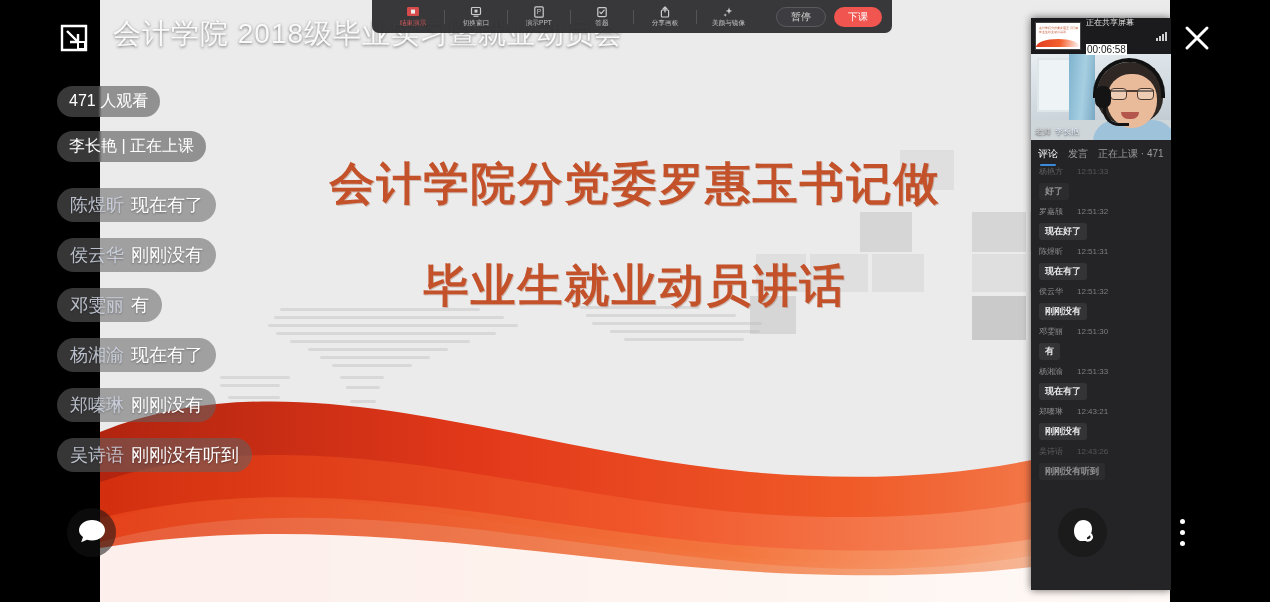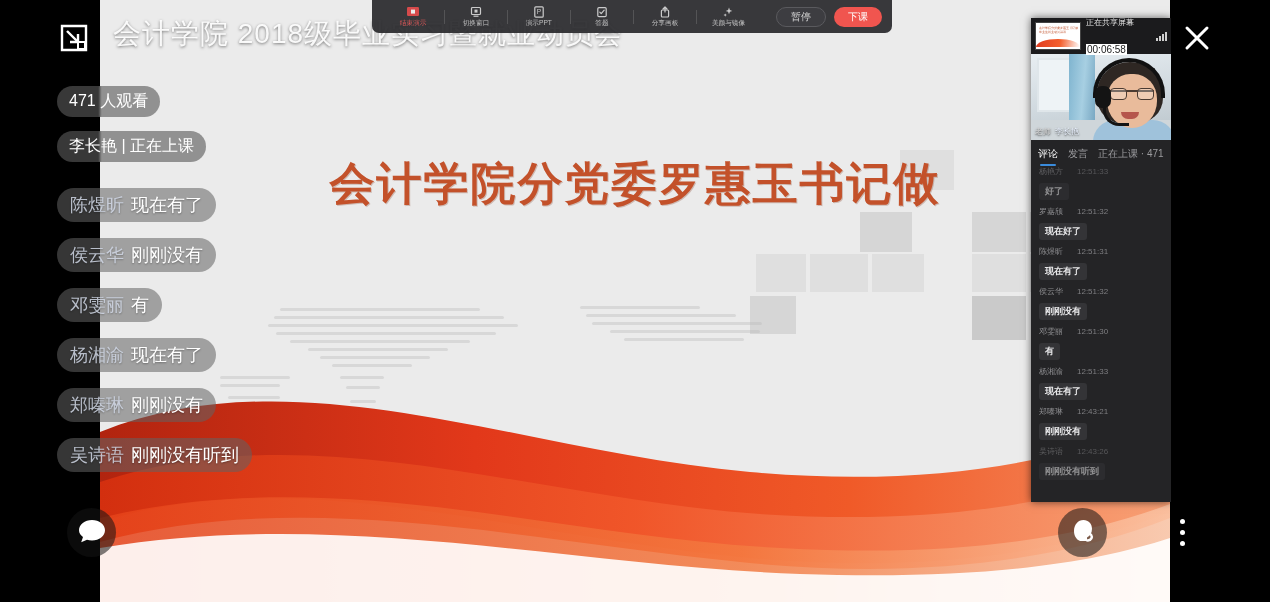--- a/index.html
+++ b/index.html
@@ -106,21 +106,21 @@
   .tb-spacer { flex:1; }
   .tb-btn {
     height:20px; padding:0 14px; border-radius:11px; font-size:10px;
     display:flex; align-items:center; justify-content:center; cursor:pointer; color:#fff;
   }
   .tb-btn.ghost { background:#3d3d41; border:1px solid #5a5a5e; margin-right:8px; color:#d8d8d8; }
   .tb-btn.danger { background:#f0554f; }
 
   
   .rpanel {
-    position:absolute; left:1031px; top:18px; width:140px; height:484px; z-index:18;
+    position:absolute; left:1031px; top:18px; width:140px; height:572px; z-index:18;
     background:#242426; display:flex; flex-direction:column;
     box-shadow:0 0 8px rgba(0,0,0,.6);
   }
   .cam { position:relative; width:140px; height:122px; background:#1a1a1c; overflow:hidden; flex:none; }
   .cam-hdr {
     position:absolute; left:0; top:0; right:0; height:36px; z-index:3;
     background:#1b1b1d; display:flex; align-items:center; padding:0 4px;
   }
   .cam-thumb {
     width:46px; height:28px; background:#fff; border:1px solid #444; flex:none;
@@ -237,20 +237,21 @@
       <div class="mline" style="left:20px;top:116px;width:34px;"></div>
       <div class="mline" style="left:360px;top:6px;width:120px;"></div>
       <div class="mline" style="left:366px;top:14px;width:150px;"></div>
       <div class="mline" style="left:372px;top:22px;width:170px;"></div>
       <div class="mline" style="left:390px;top:30px;width:150px;"></div>
       <div class="mline" style="left:404px;top:38px;width:120px;"></div>
     </div>
 
     <div class="slide-title">
       <span class="l1">会计学院分党委罗惠玉书记做</span>
+      <span class="l2">毕业生就业动员讲话</span>
     </div>
 
     <div class="waves">
       <svg viewBox="0 0 1070 290" preserveAspectRatio="none">
         <defs>
           <linearGradient id="g1" x1="0" y1="0" x2="1" y2="0">
             <stop offset="0%" stop-color="#b1240f"></stop>
               <stop offset="35%" stop-color="#e2381a"></stop>
             <stop offset="70%" stop-color="#f05a28"></stop>
               <stop offset="100%" stop-color="#f58b5e"></stop>

